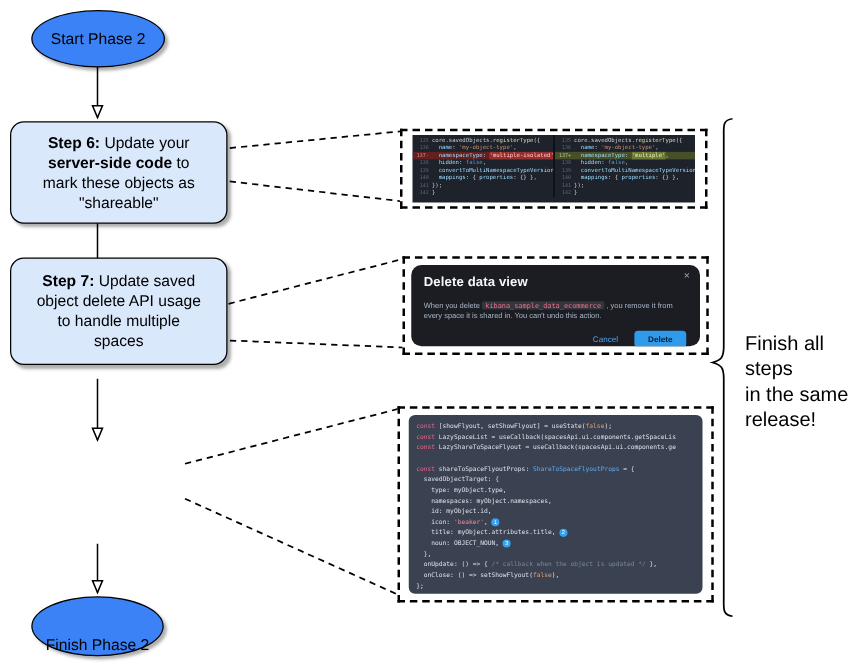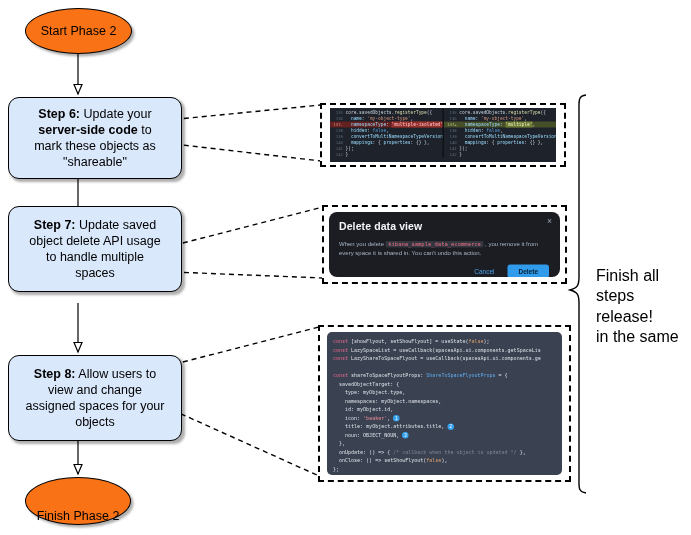--- a/index.html
+++ b/index.html
@@ -1,21 +1,21 @@
 <!DOCTYPE html>
 <html><head>
 <meta charset="utf-8">
 <style>
   html,body{margin:0;padding:0;background:#fff;}
   .canvas{position:relative;width:691px;height:535px;background:#fff;overflow:hidden;
           font-family:"Liberation Sans",sans-serif;color:#000;}
   svg.overlay{position:absolute;left:0;top:0;z-index:1;}
   .node{position:absolute;z-index:2;display:flex;align-items:center;justify-content:center;
         text-align:center;font-size:12.5px;line-height:1.3;}
-  .ellipse{background:#f97316;border:1.6px solid #000;border-radius:50%;
+  .ellipse{background:#3b82f6;border:1.6px solid #000;border-radius:50%;
            box-shadow:2.5px 2.5px 2.5px rgba(0,0,0,.32);}
   .stepbox{background:#dae8fc;border:1.6px solid #000;border-radius:11px;
            box-shadow:2.5px 2.5px 2.5px rgba(0,0,0,.32);padding:2px 16px;}
   .stepbox b{font-weight:bold;}
   .panel{position:absolute;z-index:2;border:2.6px dashed #000;background:#fff;}
   .s2{transform:scale(.5);transform-origin:0 0;width:200%;height:200%;position:absolute;left:0;top:0;}
 
   
   .diff-inner{position:absolute;left:8px;top:3px;right:8px;bottom:3px;background:#1d222b;overflow:hidden;}
   .diff-wrap{display:flex;font-family:"DejaVu Sans Mono",monospace;font-size:9px;}
@@ -101,32 +101,29 @@
   </div>
 
   <div class="node stepbox" style="left:8px;top:97px;width:140px;height:76px;">
     <span><b>Step 6:</b><span> Update your </span><b>server-side code</b><span> to mark these objects as "shareable"</span></span>
   </div>
 
   <div class="node stepbox" style="left:8px;top:206px;width:140px;height:80px;align-items:center;">
     <span><b>Step 7:</b><span> Update saved object delete API usage to handle multiple spaces</span></span>
   </div>
 
-  <div class="node stepbox" style="left:8px;top:355px;width:140px;height:80px;">
-    <span><b>Step 8:</b><span> Allow users to view and change assigned spaces for your objects</span></span>
-  </div>
 
   <div class="node ellipse" style="left:25px;top:477px;width:104px;height:46px;align-items:flex-end;">
     <span>Finish Phase 2</span>
   </div>
 
   <div class="brace-note">
     <div>Finish all steps</div>
+    <div>in the same</div>
     <div>release!</div>
-    <div>in the same</div>
   </div>
 
   <div class="panel" style="left:320px;top:103px;width:242px;height:60px;">
     <div class="diff-inner">
       <div class="s2">
         <div class="diff-wrap">
           <div class="diff-pane left">
               <div class="code-line"><span class="gutter">135</span><span class="tk-pl">core.savedObjects.</span><span class="tk-fn">registerType</span><span class="tk-pl">({</span></div>
               <div class="code-line"><span class="gutter">136</span><span class="tk-pr">  name</span><span class="tk-pl">: </span><span class="tk-st">'my-object-type'</span><span class="tk-pl">,</span></div>
               <div class="code-line mod-rm"><span class="gutter">137-</span><span class="tk-pr">  namespaceType</span><span class="tk-pl">: </span><span class="tk-strm">'multiple-isolated'</span><span class="tk-pl">,</span></div>

